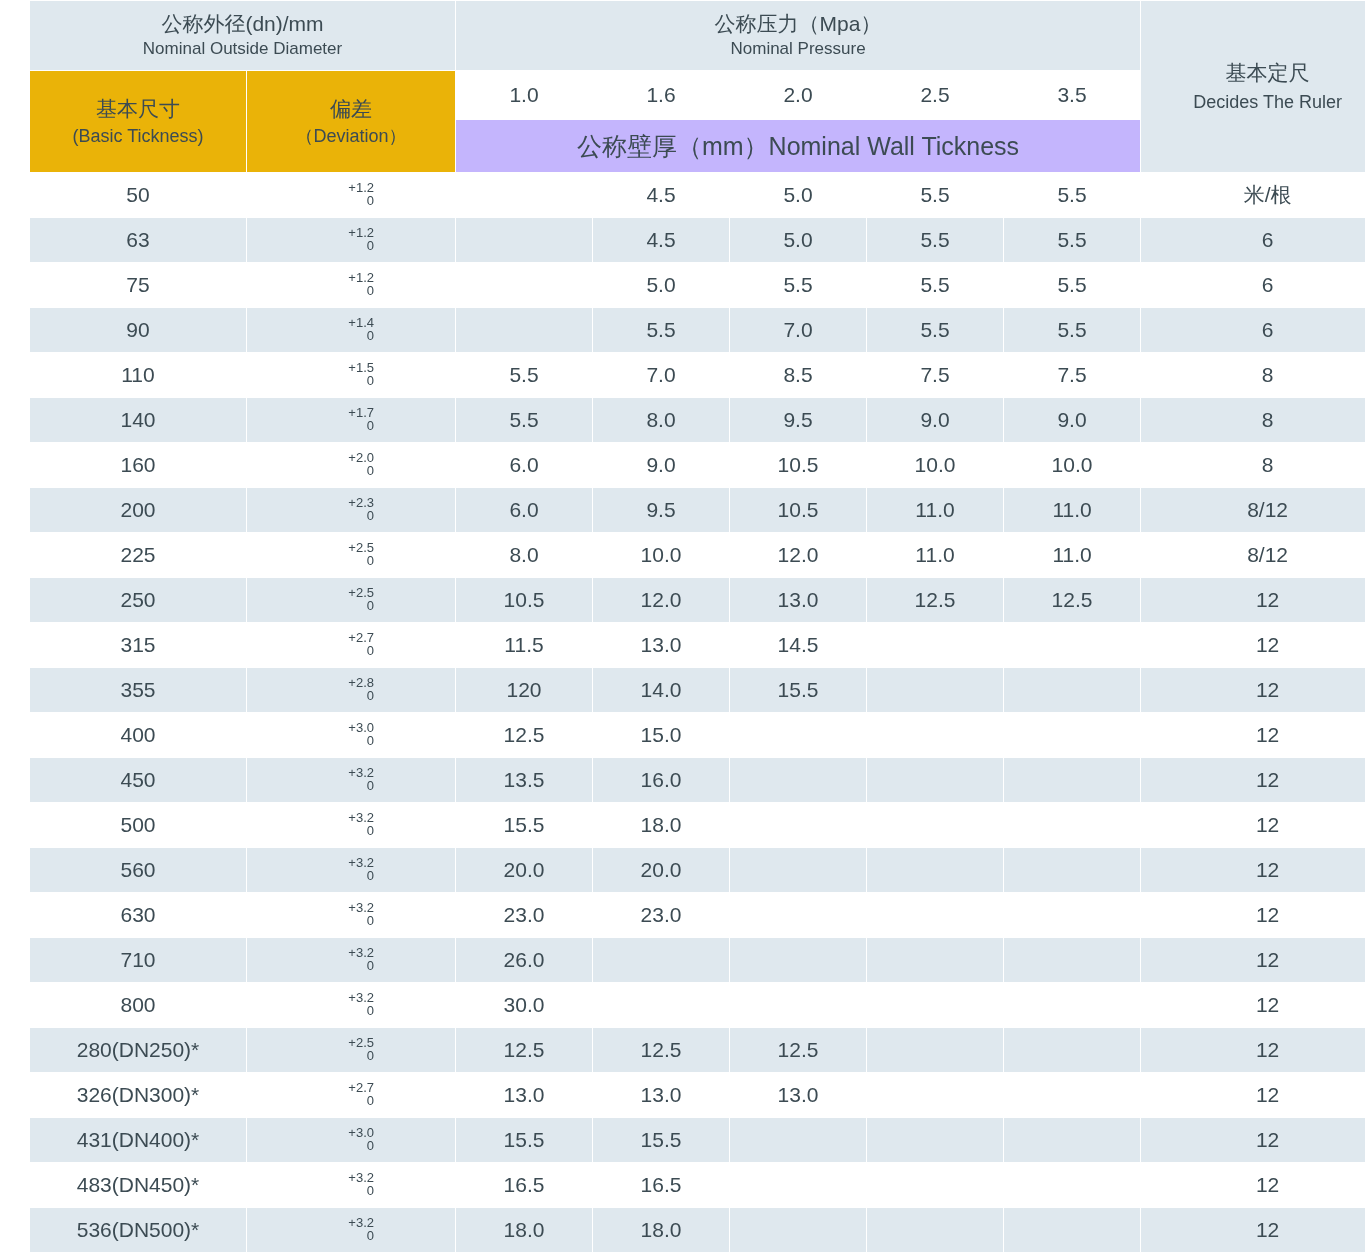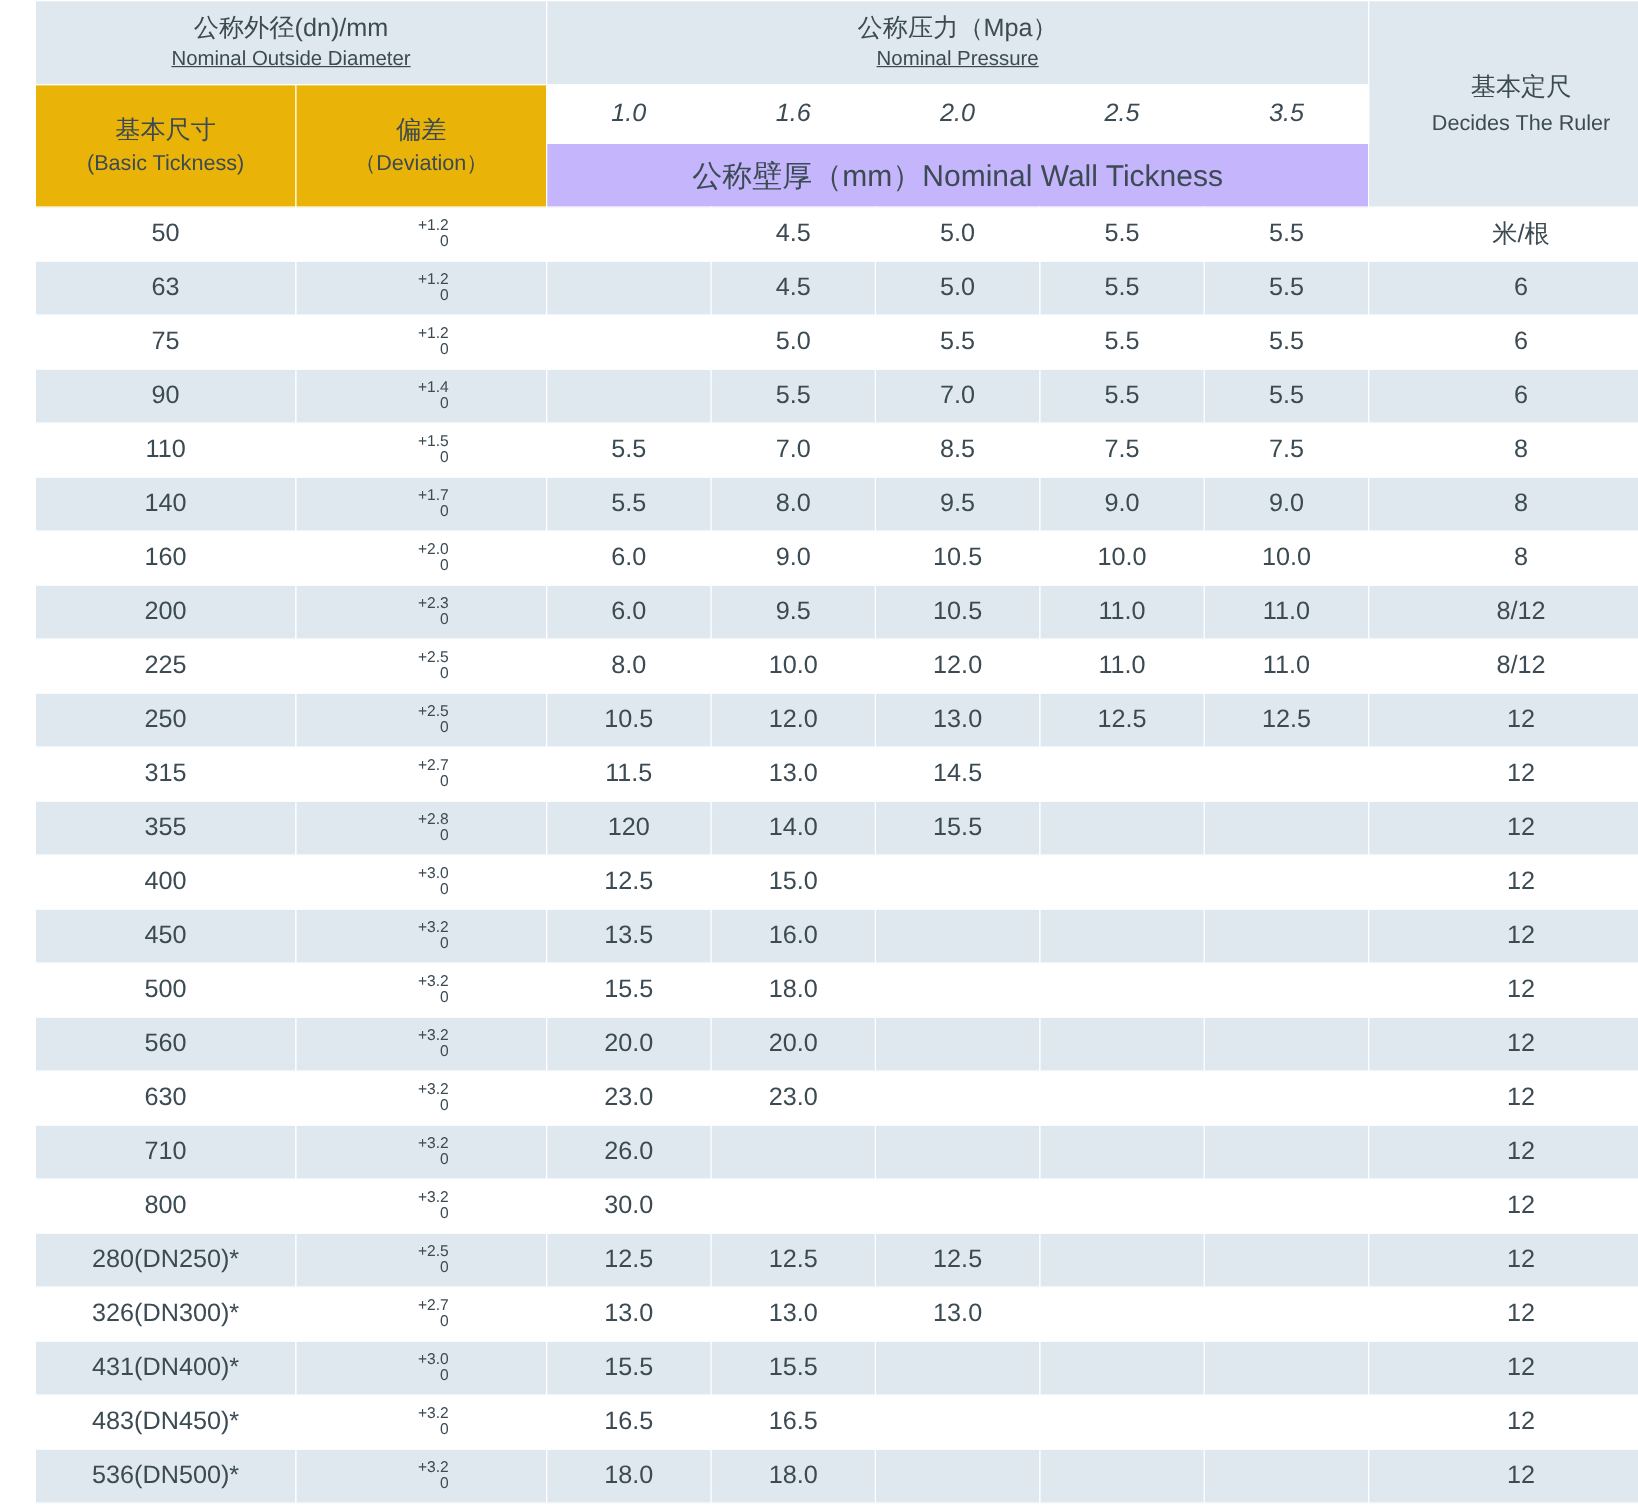--- a/index.html
+++ b/index.html
@@ -34,27 +34,26 @@
   col.c-p     { width: 137px; }
   col.c-ruler { width: 254px; }
 
   .hdr {
     background: #dfe8ee;
     height: 69px;
     font-size: 19px;
     line-height: 1.35;
   }
   .hdr .cn { font-size: 21px; display: block; }
-  .hdr .en { font-size: 17px; display: block; text-decoration: underline; }
+  .hdr .en { font-size: 17px; display: block; }
 
   .sub-hdr {
     background: #ffffff;
     height: 48px;
     font-size: 21px;
-    font-style: italic;
   }
   .sub-hdr2 {
     background: #c4b5fd;
     height: 52px;
     font-size: 25px;
   }
   .col-hdr {
     background: #eab308;
     height: 78px;
     font-size: 19px;

